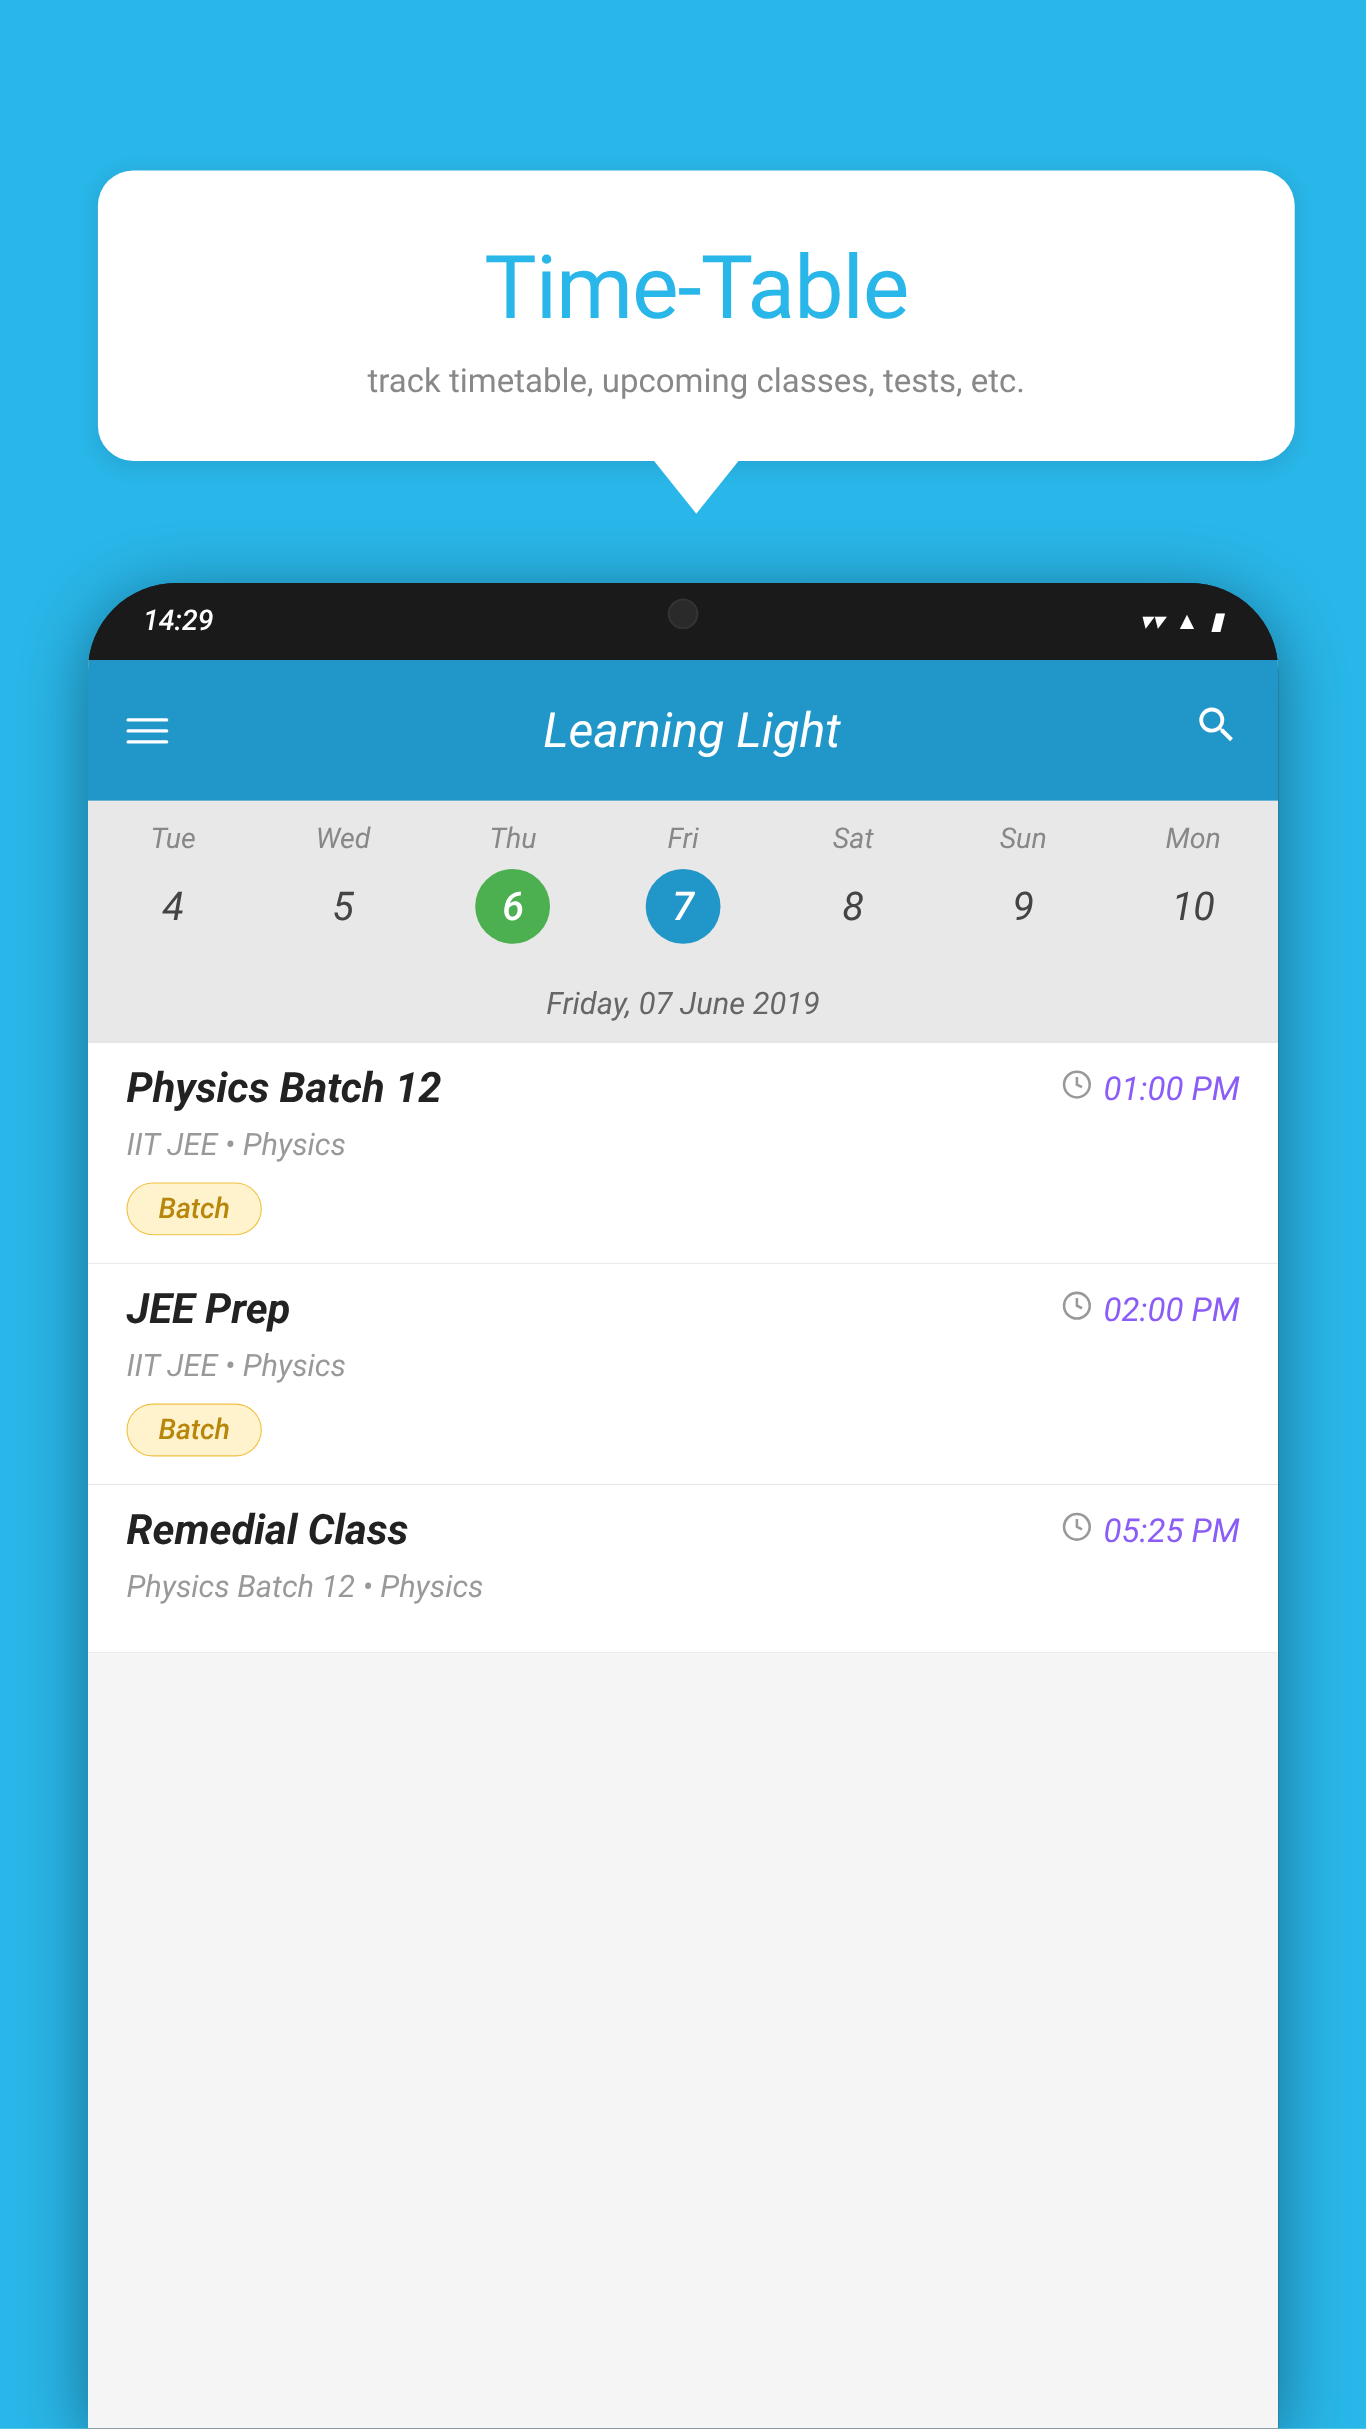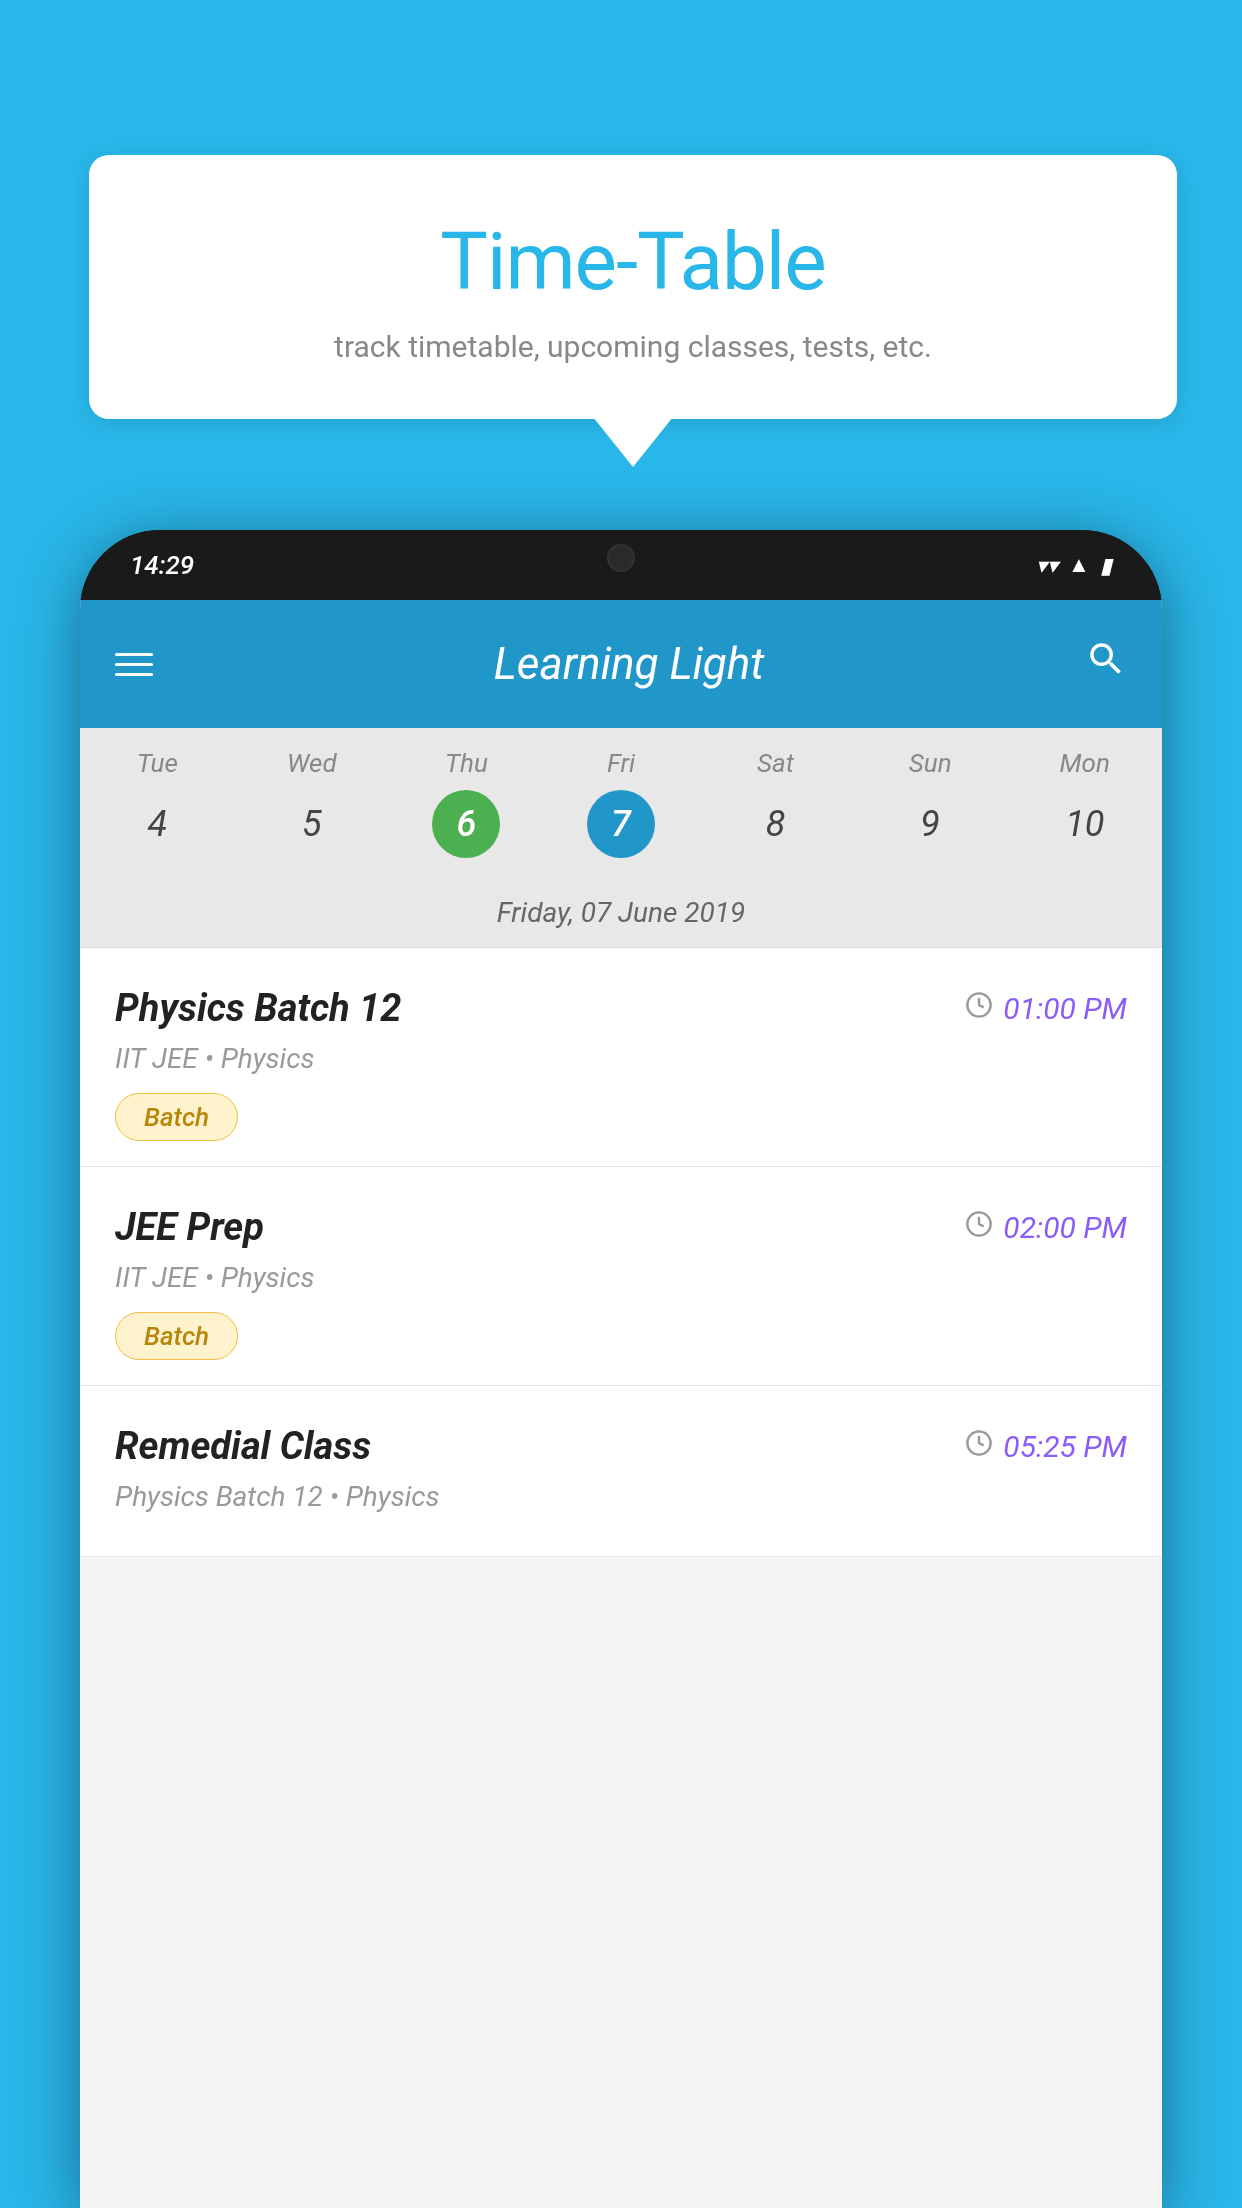--- a/index.html
+++ b/index.html
@@ -17,21 +17,21 @@
     
     .speech-bubble-container {
       position: absolute;
       top: 155px;
       left: 65px;
       right: 65px;
     }
 
     .speech-bubble {
       background: white;
-      border-radius: 20px;
+      border-radius: 32px;
       padding: 60px 104px 55px;
       text-align: center;
       box-shadow: 0 4px 20px rgba(0,0,0,0.1);
       position: relative;
       margin-left: 24px;
     }
 
     .speech-bubble::after {
       content: '';
       position: absolute;
@@ -234,21 +234,21 @@
     }
 
     
     .schedule-list {
       background: white;
       overflow-y: auto;
     }
 
     .schedule-item {
       background: white;
-      padding: 38px 35px 25px;
+      padding: 20px 35px 25px;
       border-bottom: 1px solid #e8e8e8;
     }
 
     .schedule-item-top {
       display: flex;
       justify-content: space-between;
       align-items: center;
       margin-bottom: 12px;
     }
 

